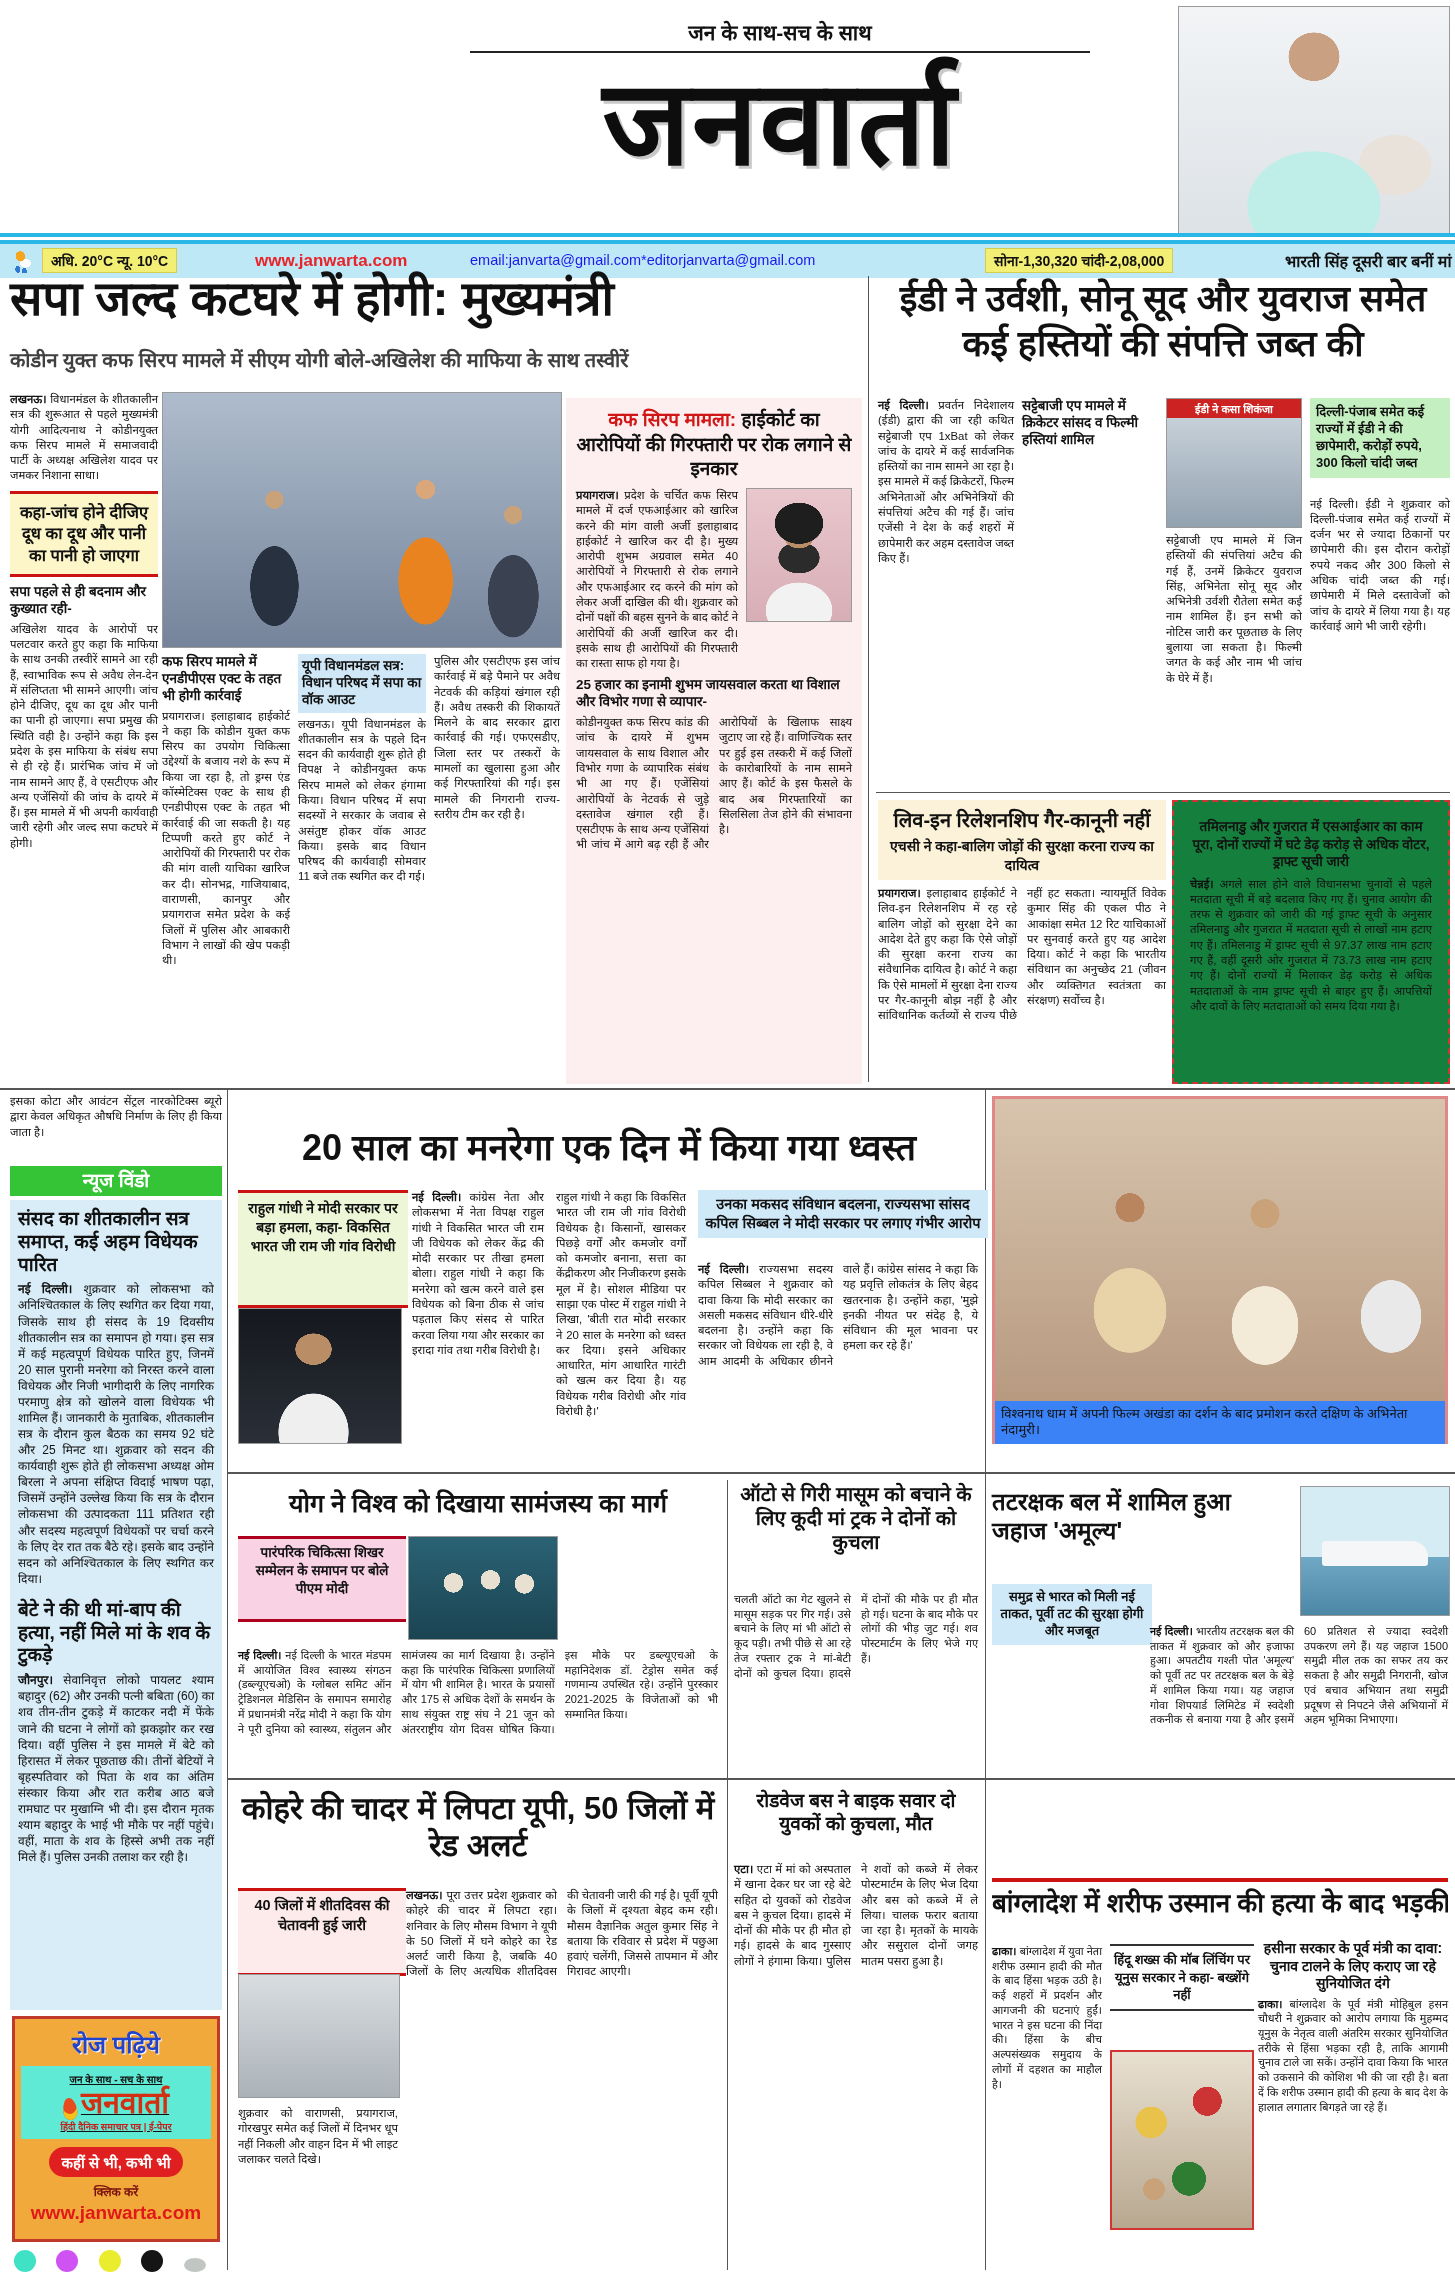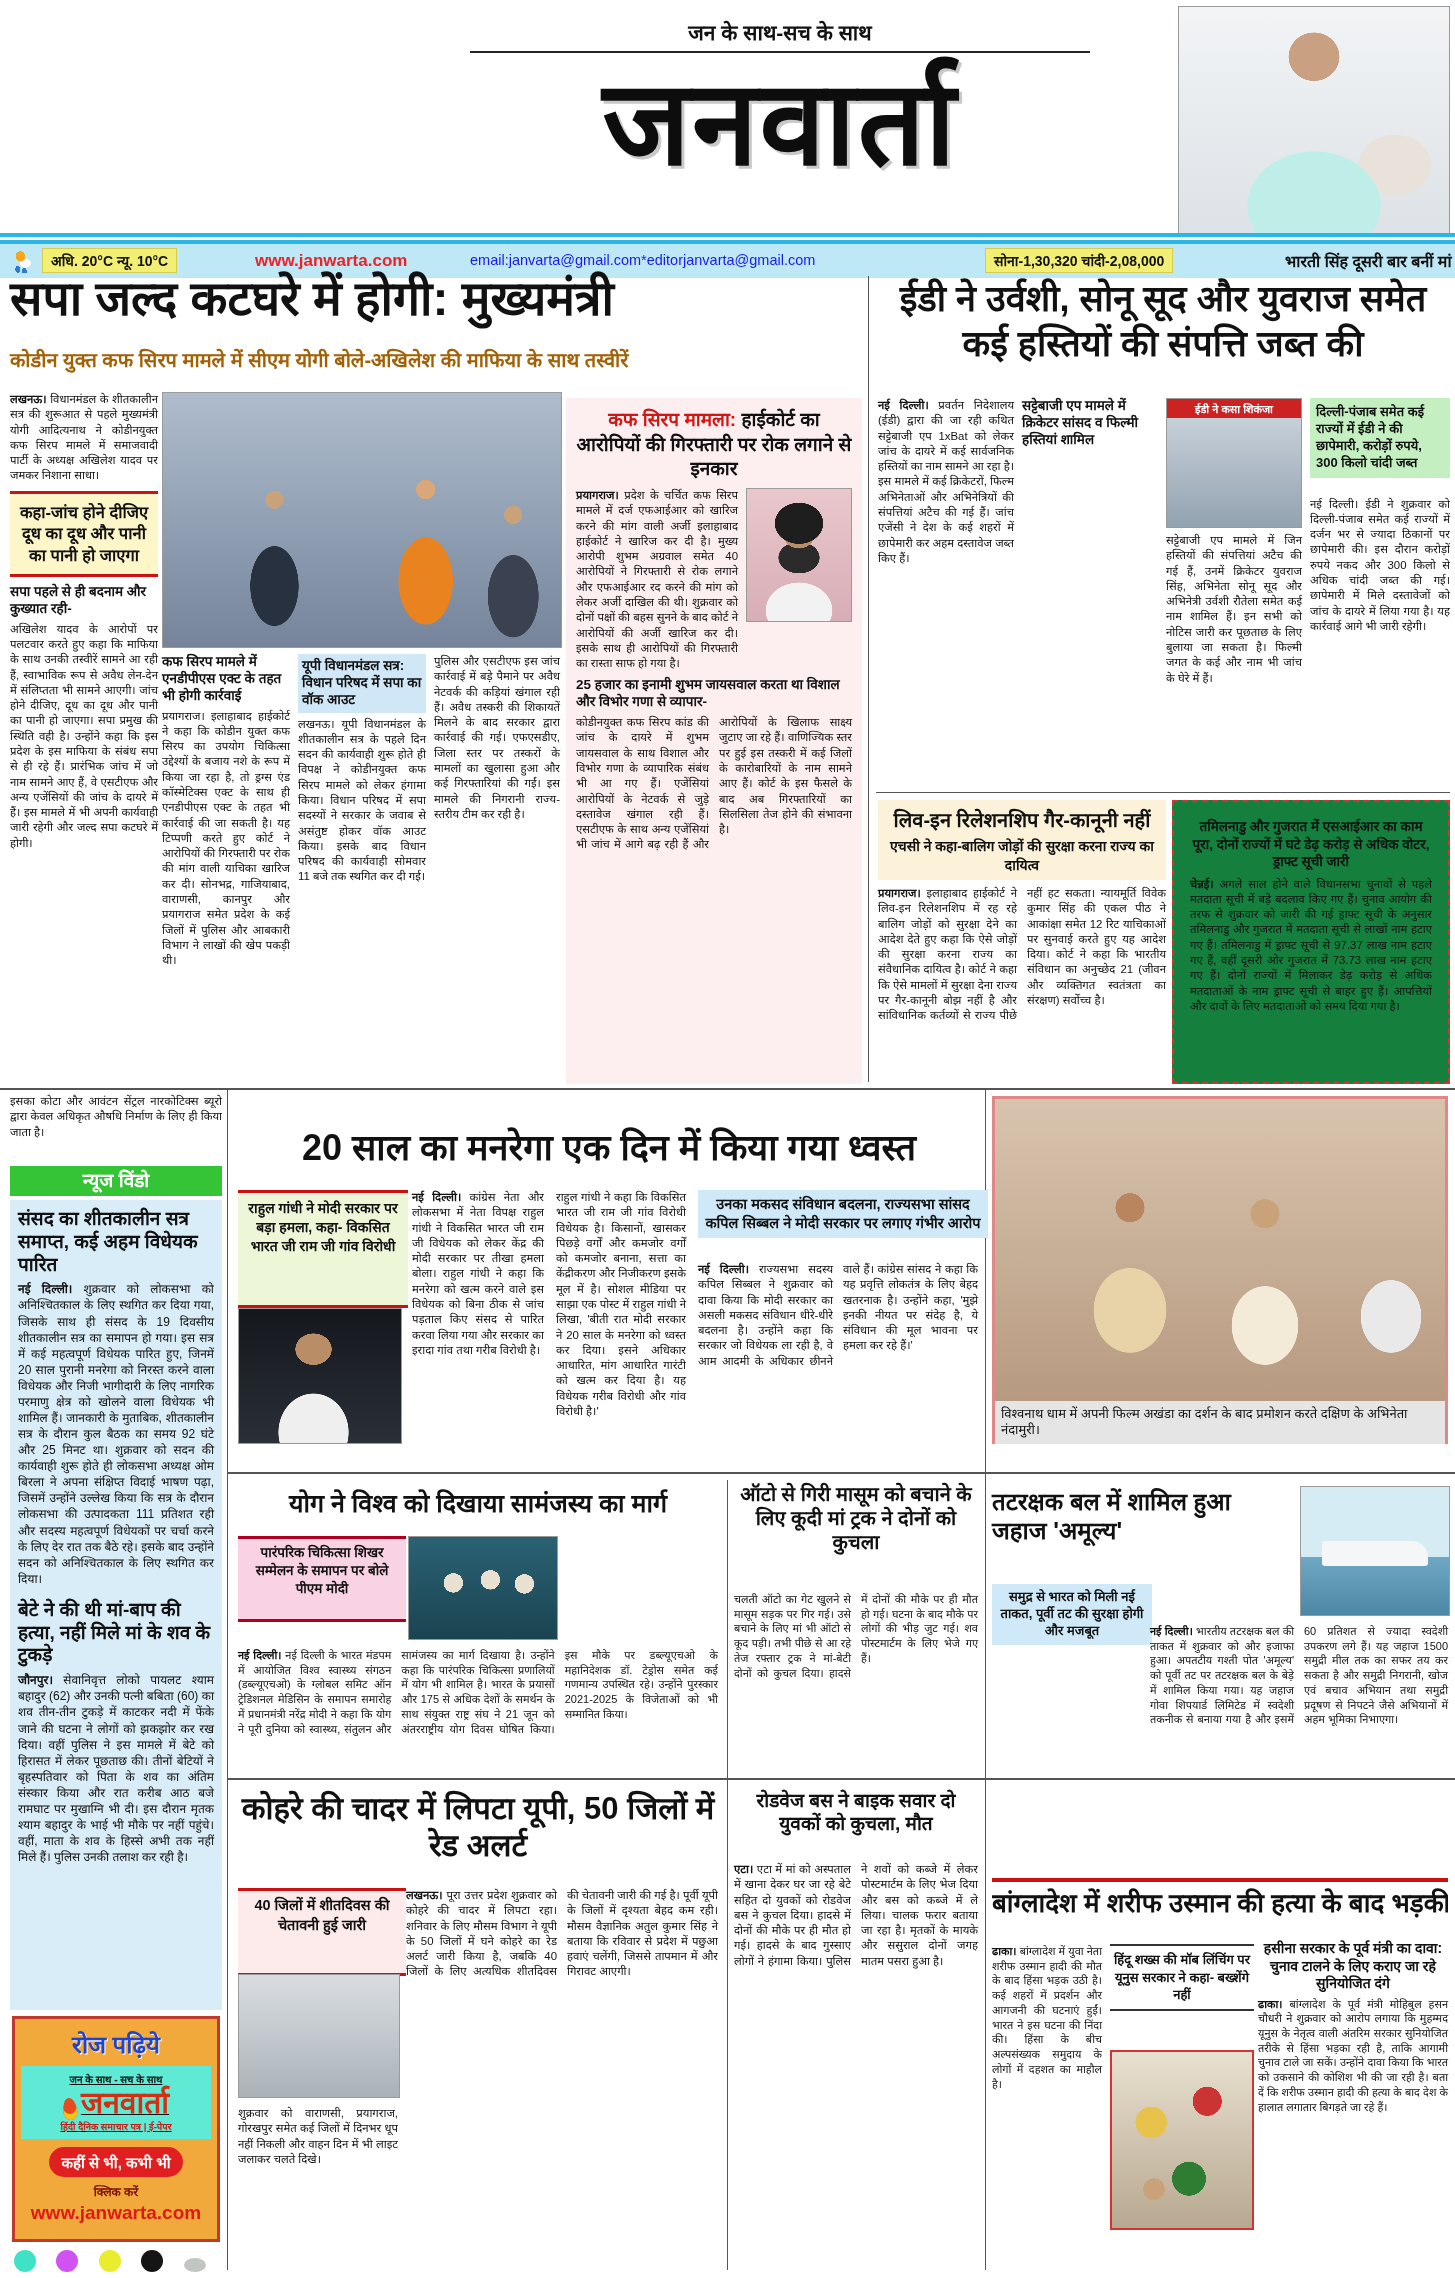--- a/index.html
+++ b/index.html
@@ -23,21 +23,21 @@
   .weathericon{width:26px;height:24px;background:
      radial-gradient(8px 8px at 40% 30%, #f5a61c 0 60%, transparent 61%),
      radial-gradient(9px 7px at 60% 60%, #fdfdfd 0 60%, transparent 61%),
      radial-gradient(4px 6px at 30% 85%, #2e7ad1 0 60%, transparent 61%),
      radial-gradient(4px 6px at 55% 92%, #2e7ad1 0 60%, transparent 61%);}
   .site{color:#e8232a;font-size:17px;font-weight:bold;white-space:nowrap;}
   .mail{color:#1a1aee;font-size:14.5px;white-space:nowrap;}
   .rnews{font-size:16px;font-weight:800;white-space:nowrap;}
   
   .h-main{font-size:48px;font-weight:900;line-height:1.05;white-space:nowrap;}
-  .h-sub{font-size:20px;font-weight:bold;color:#a16207;white-space:nowrap;}
+  .h-sub{font-size:20px;font-weight:bold;color:#404040;white-space:nowrap;}
   .h-ed{font-size:36px;font-weight:900;line-height:1.25;text-align:center;}
   .qbox{background:#fdf6c9;border-top:3px solid #cc1111;border-bottom:3px solid #cc1111;
         padding:8px 4px;font-size:16.5px;font-weight:bold;text-align:center;line-height:1.3;margin:7px 0;}
   .bluecell{background:#cfe7f7;padding:4px;font-weight:bold;font-size:13.5px;line-height:1.25;margin:0 0 4px 0;}
   .hcbox{background:#fdeef0;padding:10px;box-sizing:border-box;}
   .hckick{color:#d11616;}
   .hch{font-size:19px;font-weight:800;line-height:1.3;margin:0 0 6px 0;text-align:center;}
   .greenbox{background:#c4efc0;padding:6px;font-size:13px;font-weight:bold;line-height:1.3;margin:0 0 19px 0;}
   .creamhead{background:#fcf1d9;padding:6px 4px;text-align:center;}
   .creamhead h3{margin:0;font-size:20px;font-weight:900;}
@@ -60,21 +60,21 @@
   .pill{display:inline-block;background:#e02020;color:#fff;border-radius:16px;padding:5px 12px;
         font-size:15px;font-weight:bold;margin-top:2px;}
   .click{font-size:12px;font-weight:bold;color:#7a1010;margin-top:6px;}
   .adurl{font-size:19px;font-weight:900;color:#e01818;margin-top:2px;}
   .dot{display:inline-block;width:22px;height:22px;border-radius:50%;margin-right:16px;}
   
   .h-mnrega{font-size:36px;font-weight:900;text-align:center;white-space:nowrap;}
   .rgbox{background:#eef6d8;border-top:3px solid #cc1111;border-bottom:3px solid #cc1111;
          padding:6px 4px;font-size:14px;font-weight:800;text-align:center;line-height:1.35;}
   .bluesub{background:#cfe9f8;padding:5px;font-size:14.5px;font-weight:800;text-align:center;line-height:1.3;}
-  .caption{background:#e5e5e5;padding:5px 6px;font-size:13px;line-height:1.25;}
+  .caption{background:#3b82f6;padding:5px 6px;font-size:13px;line-height:1.25;}
   .pinkbox{background:#f9d2e4;border-top:3px solid #b00020;border-bottom:3px solid #b00020;
            padding:5px 4px;font-size:13.5px;font-weight:800;text-align:center;line-height:1.35;}
   .redbox2{background:#fdeaea;border-top:3px solid #cc1111;border-bottom:3px solid #cc1111;
            padding:5px 4px;font-size:14.5px;font-weight:800;text-align:center;line-height:1.35;}
   .h-band{font-weight:900;text-align:center;line-height:1.2;}
   .lynch{border-top:2px solid #333;border-bottom:2px solid #333;padding:5px 2px;
          font-size:13px;font-weight:800;text-align:center;line-height:1.35;}
   .hl{position:absolute;background:#555;}
   .vl{position:absolute;background:#555;width:1px;}
   .edlabel{background:#cc2222;color:#fff;font-size:11px;font-weight:bold;text-align:center;padding:2px 0;}

